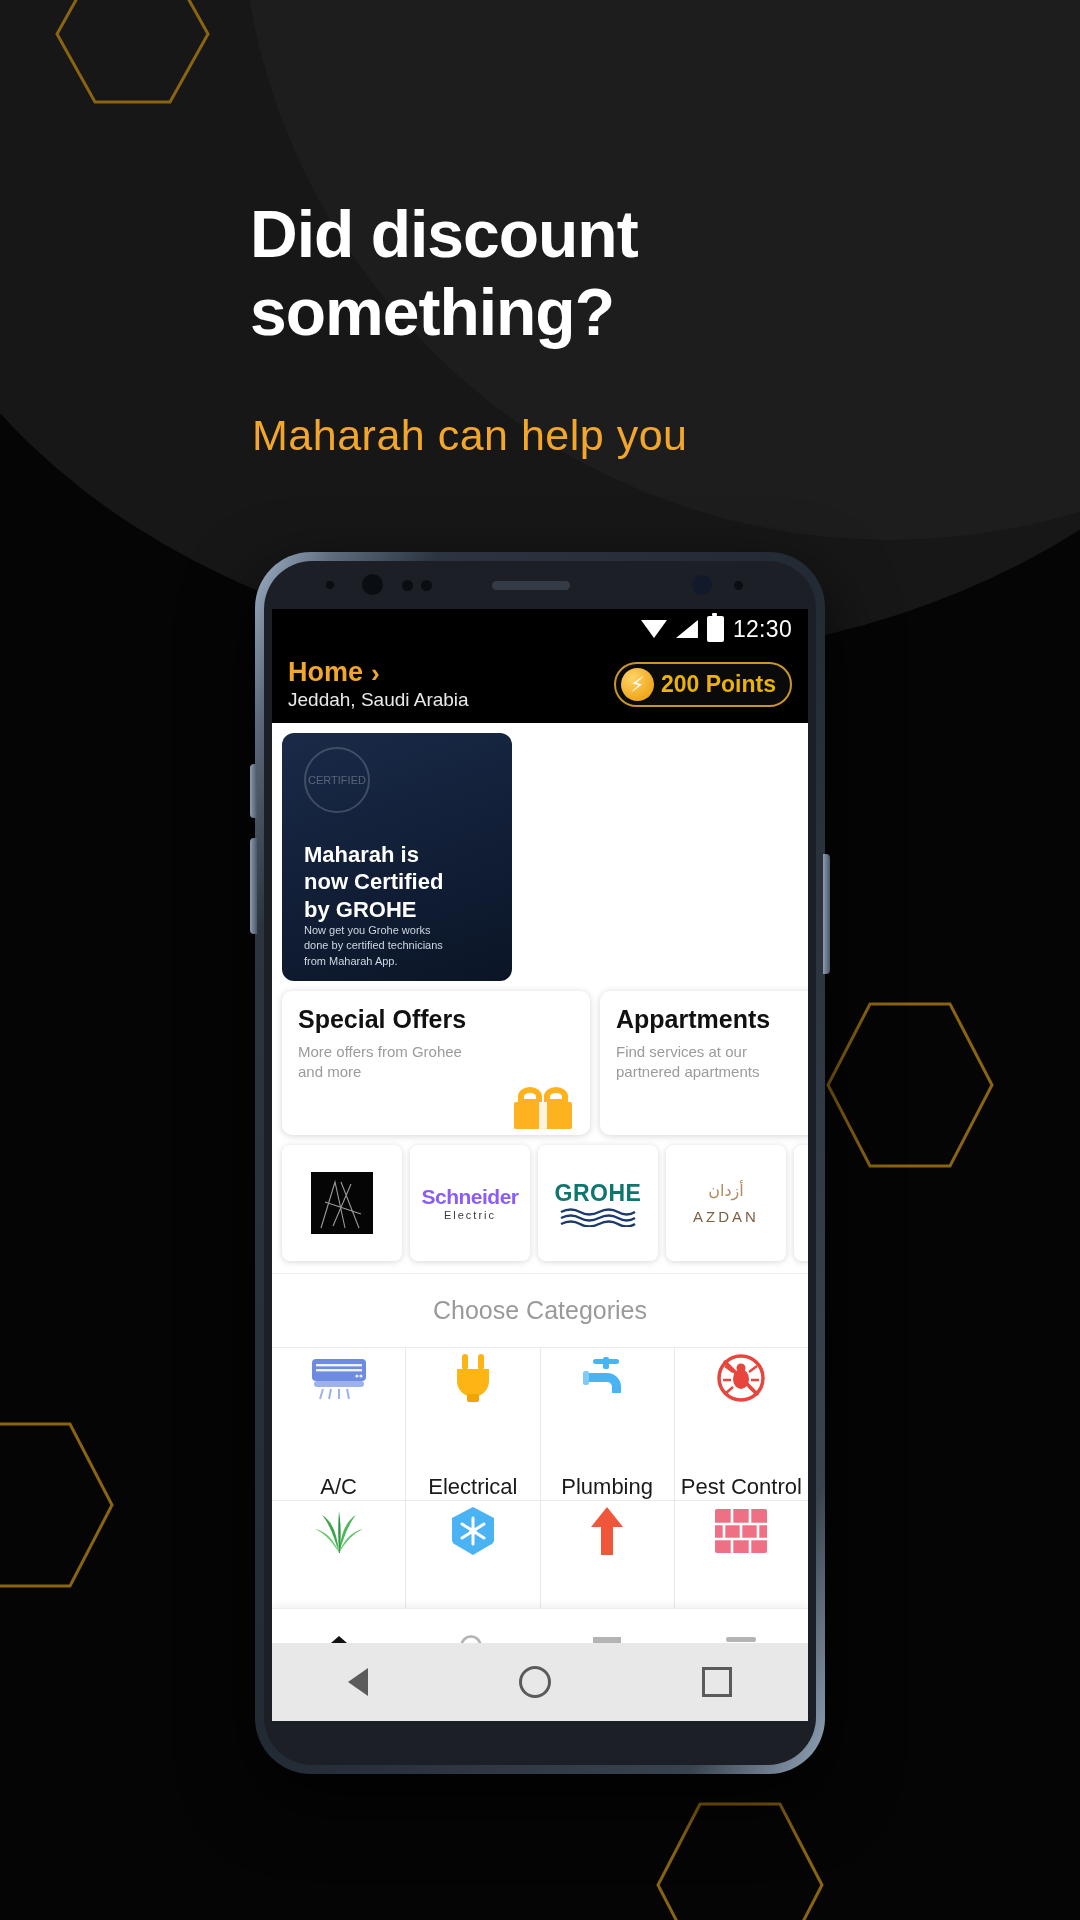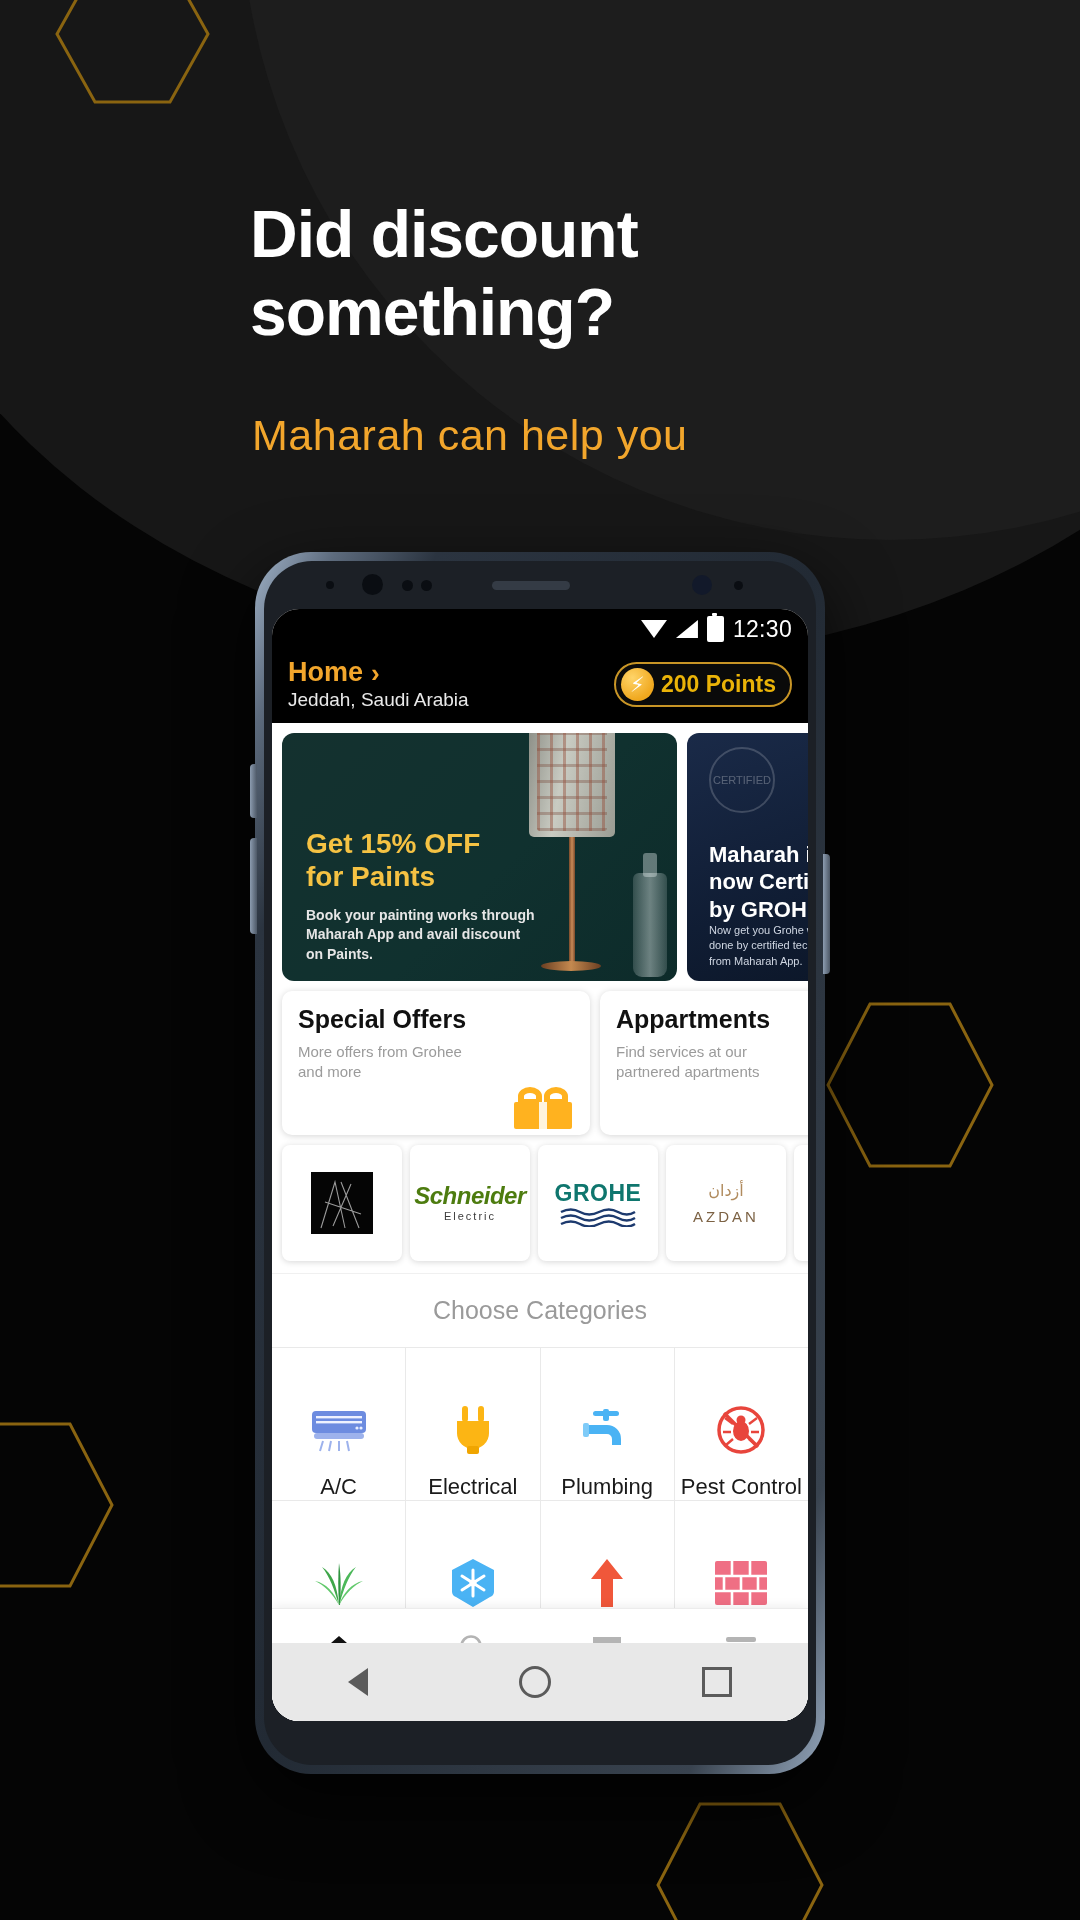--- a/index.html
+++ b/index.html
@@ -39,21 +39,21 @@
     position:absolute;inset:0;border-radius:56px;
     background:linear-gradient(115deg,#9fb1c6 0%,#5d6b7d 7%,#2b3440 16%,#222a34 50%,#39434f 88%,#93a5ba 100%);
     box-shadow:0 26px 70px rgba(0,0,0,.75);
   }
   .phone-inner{
     position:absolute;left:9px;top:9px;right:9px;bottom:9px;border-radius:48px;
     background:#1c2026;
   }
   .phone-screen{
     position:absolute;left:8px;top:48px;right:8px;bottom:44px;
-    background:#ffffff;overflow:hidden;border-radius:27px;
+    background:#ffffff;overflow:hidden;
   }
   .btn-side{
     position:absolute;left:-5px;width:7px;border-radius:4px 0 0 4px;
     background:linear-gradient(90deg,#8c9cb0,#4d5866);
   }
   .btn-side.v1{top:212px;height:54px;}
   .btn-side.v2{top:286px;height:96px;}
   .btn-side.r1{left:auto;right:-5px;top:302px;height:120px;border-radius:0 4px 4px 0;}
   
   .sensor{position:absolute;border-radius:50%;background:#0a0d12;}
@@ -150,36 +150,36 @@
   .gift-bow:after{right:0;}
   
   .brands-row{display:flex;gap:8px;padding:0 0 12px 10px;background:#fff;}
   .brand{
     flex:none;width:120px;height:116px;background:#fff;border-radius:8px;
     box-shadow:0 1px 6px rgba(0,0,0,.16);display:flex;align-items:center;justify-content:center;
     overflow:hidden;
   }
   .br-black{width:62px;height:62px;background:#050505;position:relative;}
   .br-sch{display:flex;flex-direction:column;align-items:center;line-height:1;}
-  .br-sch .n1{color:#4d7c0f;font-size:24px;font-weight:bold;letter-spacing:-.5px;font-style:italic;}
+  .br-sch .n1{color:#8b5cf6;font-size:21px;font-weight:bold;letter-spacing:-.5px;}
   .br-sch .n2{color:#3b3b3b;font-size:11px;letter-spacing:2px;margin-top:3px;}
   .br-grohe{display:flex;flex-direction:column;align-items:center;}
   .br-grohe .g1{color:#0f766e;font-size:23px;font-weight:bold;letter-spacing:.5px;}
   .br-azdan{display:flex;flex-direction:column;align-items:center;gap:8px;}
   .br-azdan .a1{color:#b08b5e;font-size:16px;}
   .br-azdan .a2{color:#7c6244;font-size:15px;letter-spacing:3px;}
   
   .cat-head{
     background:#fff;text-align:center;color:#9a9a9a;font-size:25px;
     padding:22px 0 22px 0;border-top:1px solid #f0f0f0;
   }
   .cat-grid{display:grid;grid-template-columns:repeat(4,1fr);background:#e9e9e9;gap:1px;border-top:1px solid #e9e9e9;}
   .cat{
     background:#fff;height:152px;display:flex;flex-direction:column;
-    align-items:center;justify-content:flex-end;gap:14px;
+    align-items:center;justify-content:space-between;gap:14px;
   }
   .cat-label{font-size:22px;color:#1a1a1a;}
   .cat-ico{height:60px;display:flex;align-items:center;justify-content:center;}
   
   .bottomnav{
     position:absolute;left:0;right:0;bottom:0;height:112px;background:#fff;
     display:flex;border-top:1px solid #ececec;box-shadow:0 -2px 10px rgba(0,0,0,.07);
   }
   .nav{flex:1;display:flex;flex-direction:column;align-items:center;justify-content:center;gap:9px;}
   .nav-lbl{font-size:21px;color:#b4b4b4;}
@@ -251,33 +251,20 @@
           </div>
           <div class="hdr-city">Jeddah, Saudi Arabia</div>
         </div>
         <div class="points">
           <span class="points-coin">⚡</span>
           <span class="points-txt">200 Points</span>
         </div>
       </div>
 
       <div class="scroll-row">
-        <div class="banner b1">
-          <div class="lamp-shade"></div>
-          <div class="lamp-pole"></div>
-          <div class="lamp-base"></div>
-          <div class="bottle"></div>
-          <div class="b1-txt">
-            <div class="b1-title">
-              <div>Get 15% OFF</div>
-              <div>for Paints</div>
-            </div>
-            <div class="b1-sub">Book your painting works through Maharah App and avail discount on Paints.</div>
-          </div>
-        </div>
         <div class="banner b2">
           <div class="b2-badge">CERTIFIED</div>
           <div class="b2-title">
             <div>Maharah is</div>
             <div>now Certified</div>
             <div>by GROHE</div>
           </div>
           <div class="b2-sub">Now get you Grohe works done by certified technicians from Maharah App.</div>
         </div>
       </div>

